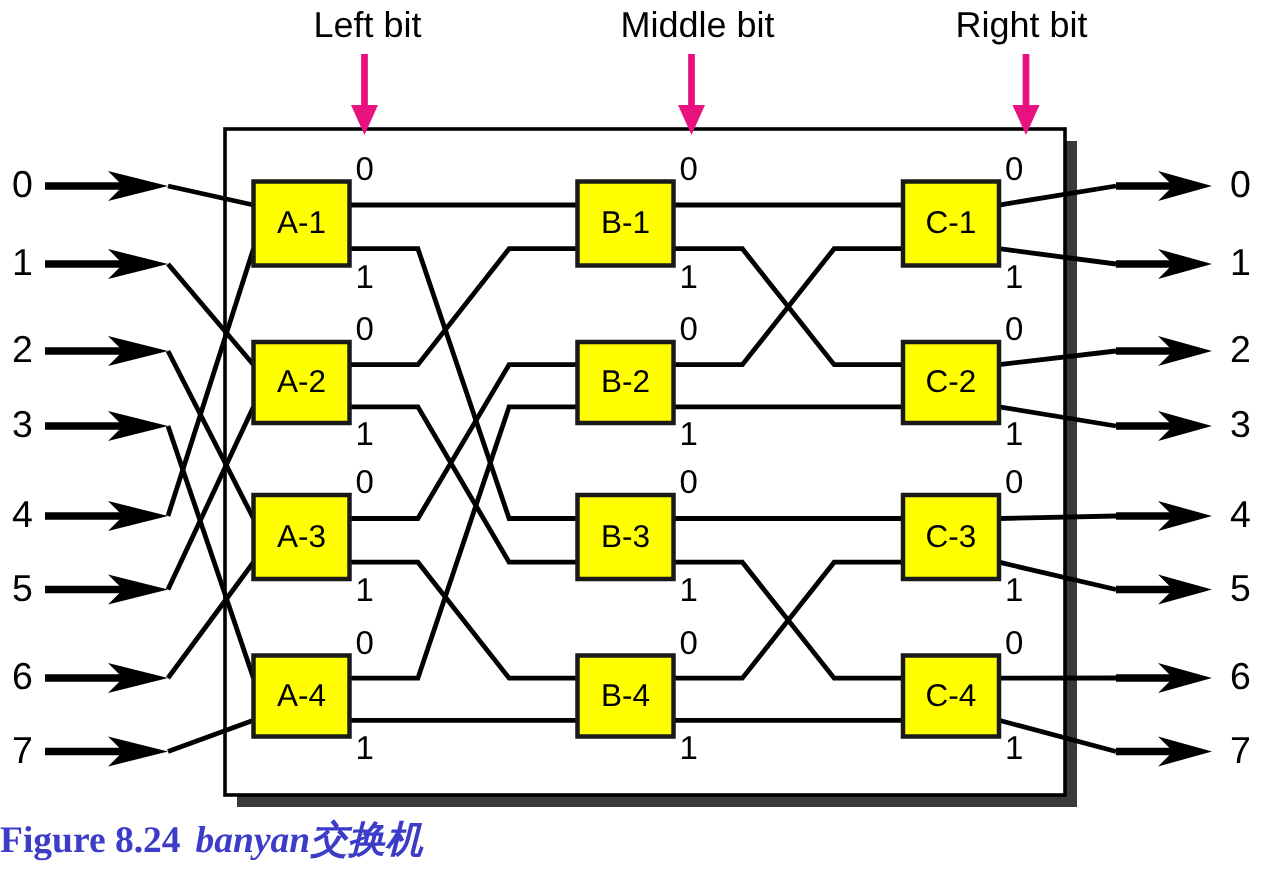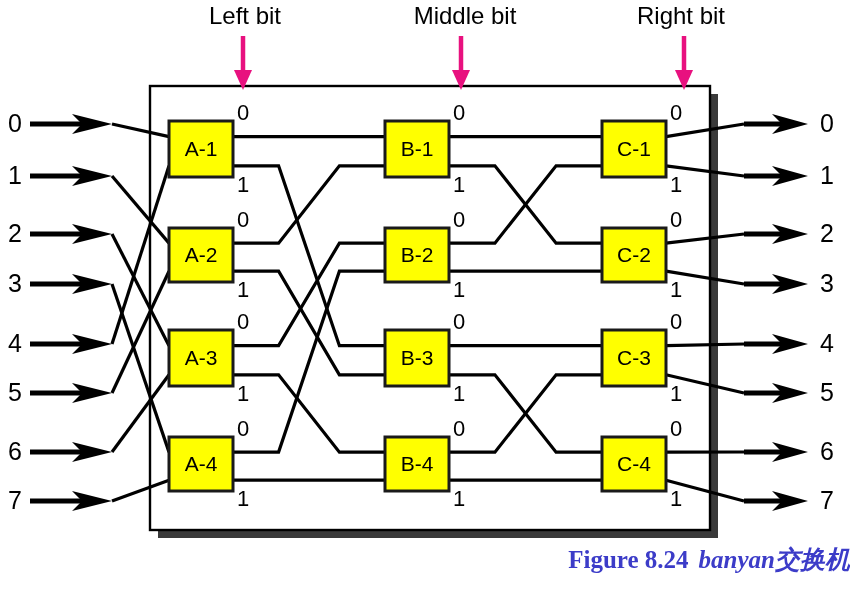--- a/index.html
+++ b/index.html
@@ -83,21 +83,21 @@
     fill: none;
   }
   .bit-arrow-head {
     fill: #e8117f;
   }
   .caption {
     position: absolute;
     left: 0;
     width: 850px;
     top: 543px;
-    text-align: right;
+    text-align: left;
     font-family: "Liberation Serif", serif;
     font-size: 25px;
     font-weight: bold;
     color: #3c3cc8;
     white-space: nowrap;
   }
   .caption .cap-fig { font-style: normal; }
   .caption .cap-term { font-style: italic; padding-left: 10px; }
   .caption .cap-cn { font-style: italic; }
 </style>

